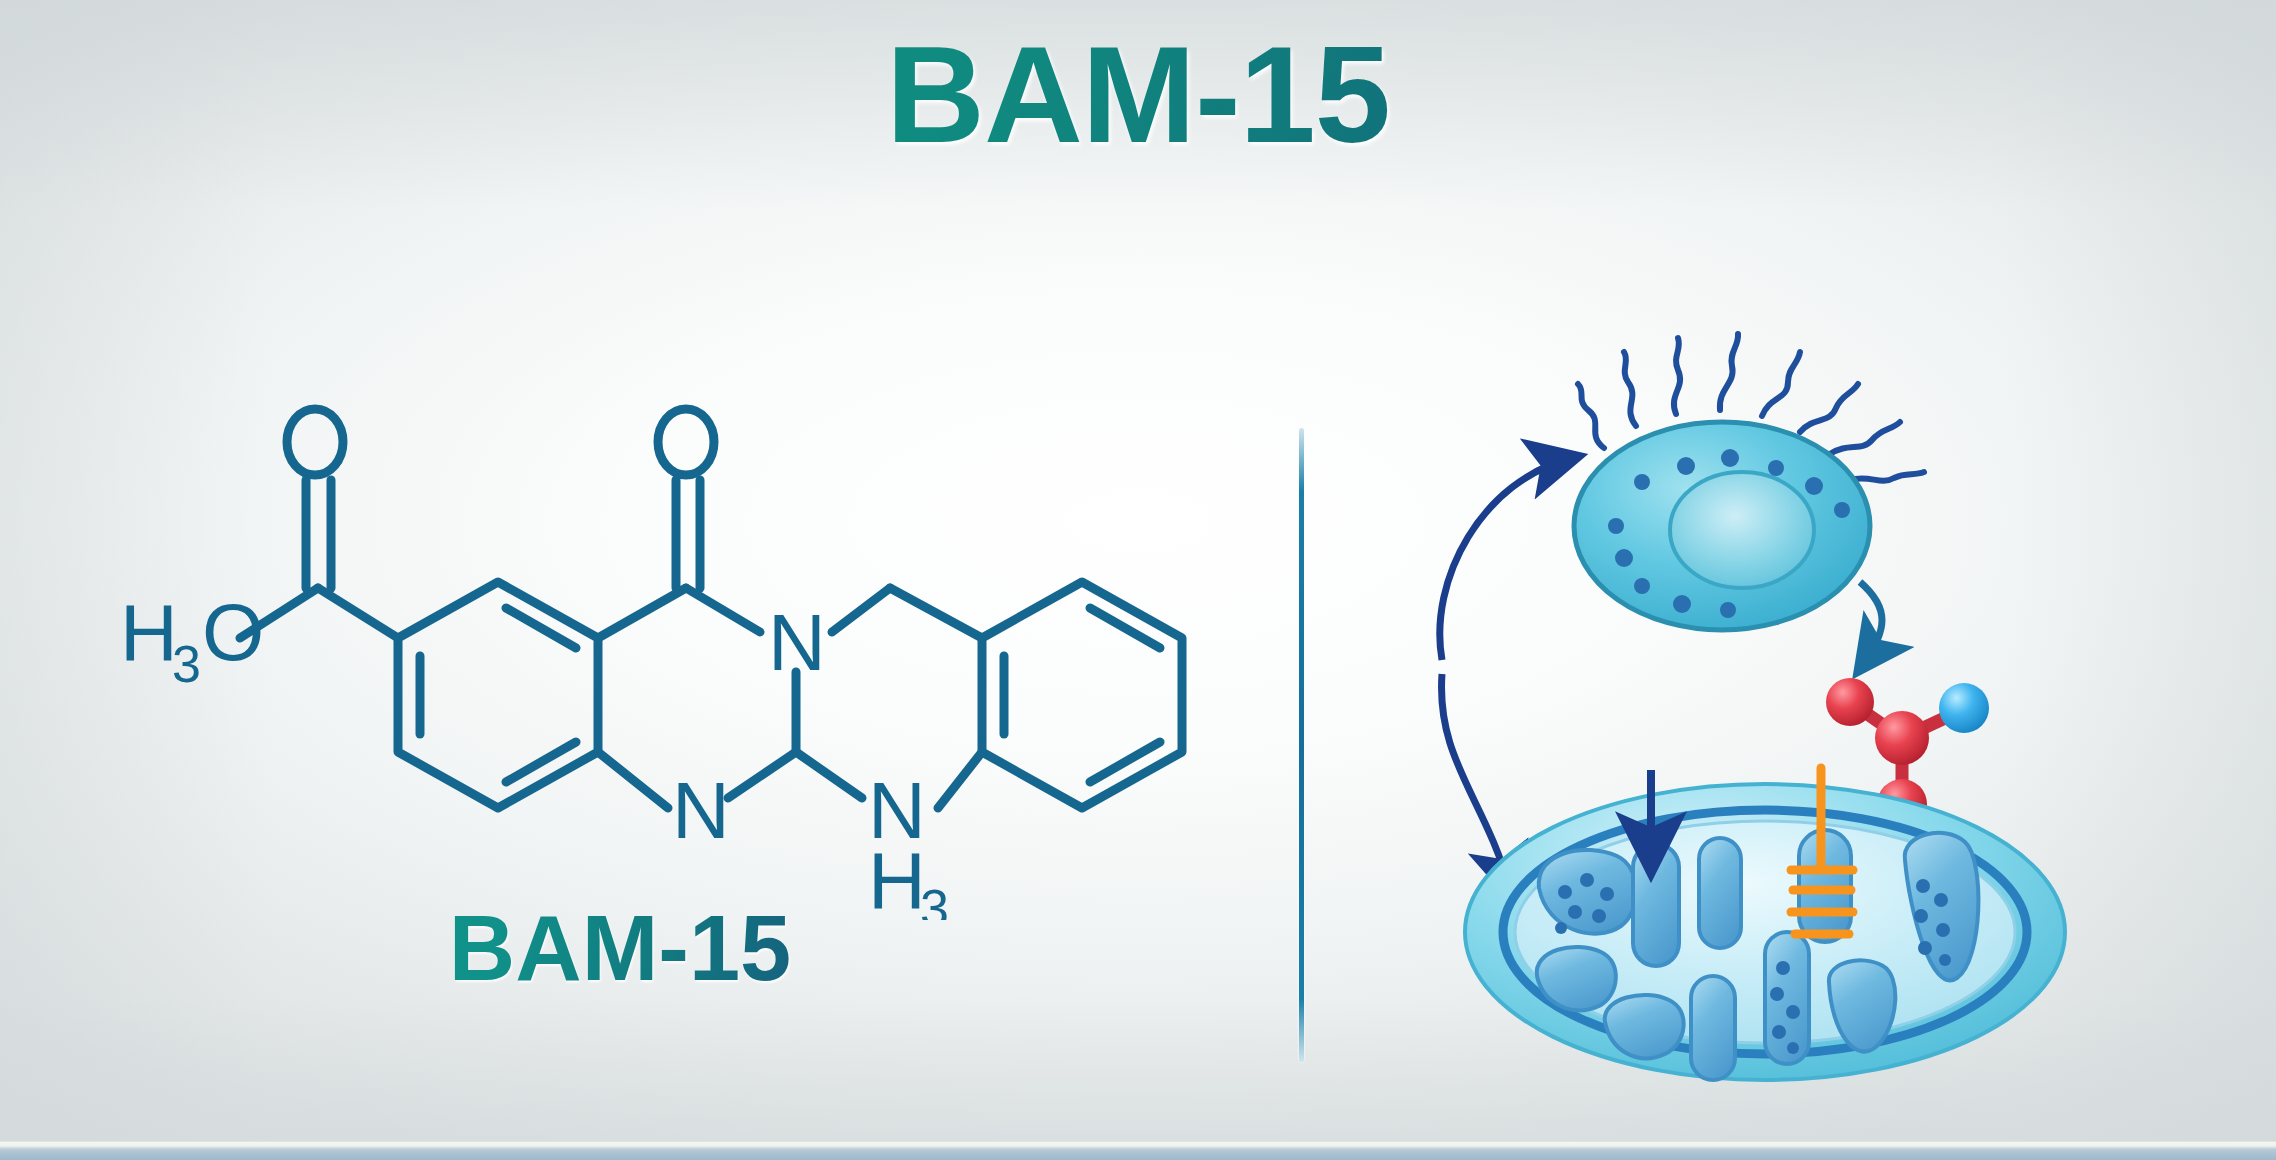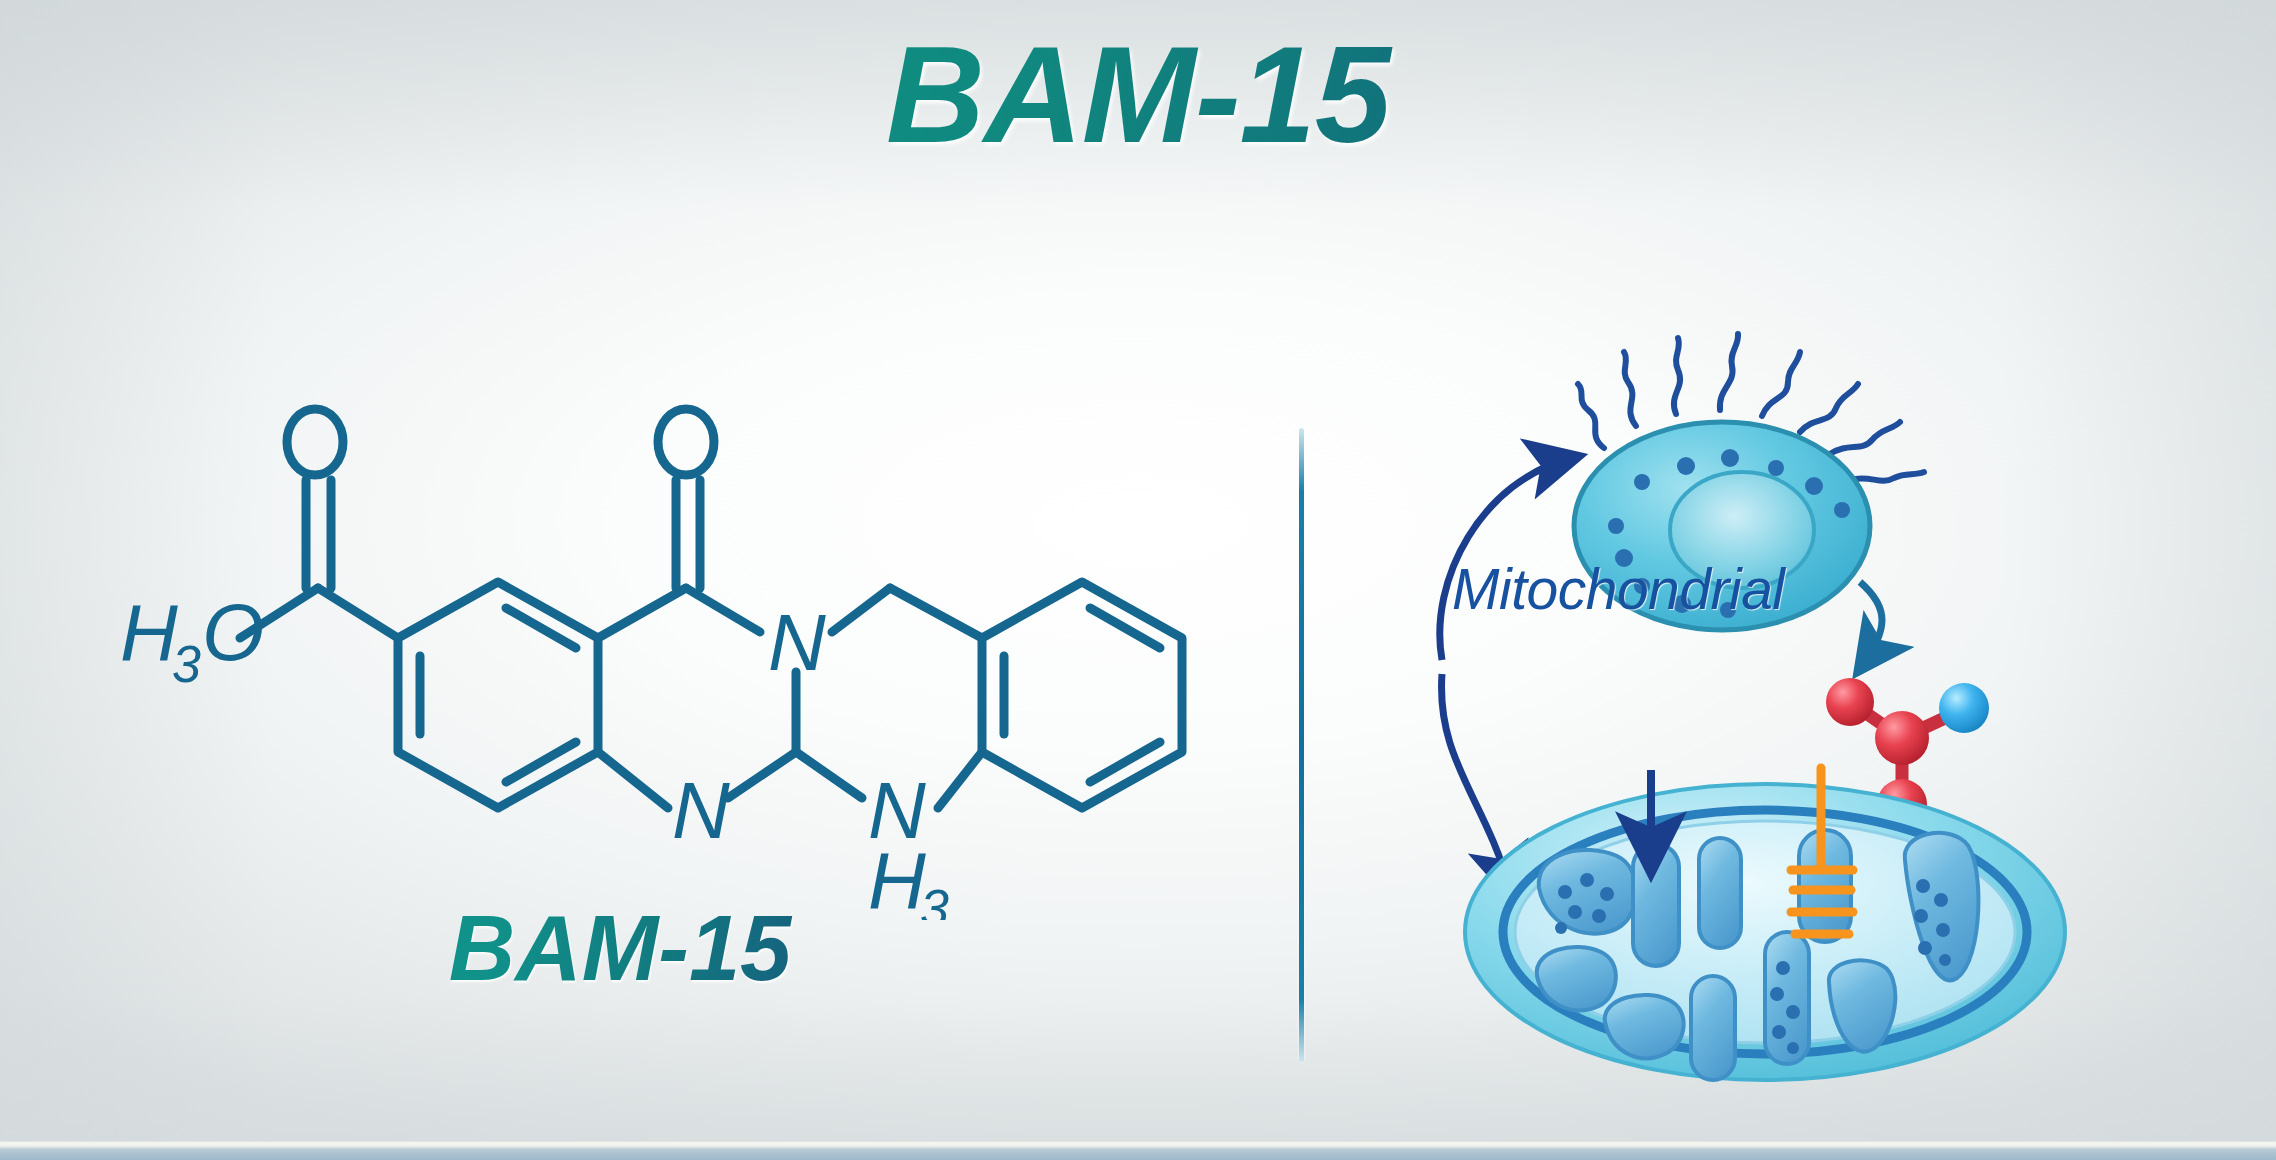--- a/index.html
+++ b/index.html
@@ -6,21 +6,20 @@
   body{
     width:2276px;height:1160px;overflow:hidden;
     font-family:"Liberation Sans", sans-serif;
     background:#e2e6e7;
   }
   #stage{
     position:relative;width:2276px;height:1160px;
     background:
       radial-gradient(ellipse 70% 60% at 50% 45%, #ffffff 0%, #fbfcfc 32%, #f1f4f4 60%, #e4e8e9 85%, #dde2e3 100%);
     overflow:hidden;
-    font-style:italic;
   }
   
   #stage::before{
     content:"";position:absolute;inset:0;
     background:
       linear-gradient(to bottom, rgba(206,213,215,.55) 0%, rgba(206,213,215,0) 18%),
       linear-gradient(to top,   rgba(206,213,215,.45) 0%, rgba(206,213,215,0) 14%),
       linear-gradient(to right, rgba(206,213,215,.35) 0%, rgba(206,213,215,0) 12%),
       linear-gradient(to left,  rgba(206,213,215,.35) 0%, rgba(206,213,215,0) 12%);
     pointer-events:none;
@@ -330,16 +329,15 @@
       <line x1="366" y1="8" x2="366" y2="106" stroke="#f7941e" stroke-width="9" stroke-linecap="round"></line>
       <g stroke="#f7941e" stroke-width="9" stroke-linecap="round">
         <line x1="336" y1="110" x2="398" y2="110"></line>
         <line x1="338" y1="130" x2="396" y2="130"></line>
         <line x1="336" y1="152" x2="398" y2="152"></line>
         <line x1="340" y1="174" x2="394" y2="174"></line>
       </g>
     </g>
   </svg>
 
-  <div class="mito-label">Mitochondrial</div>
 
   <div class="bottom-bar"></div>
 </div>
 
 </body></html>

